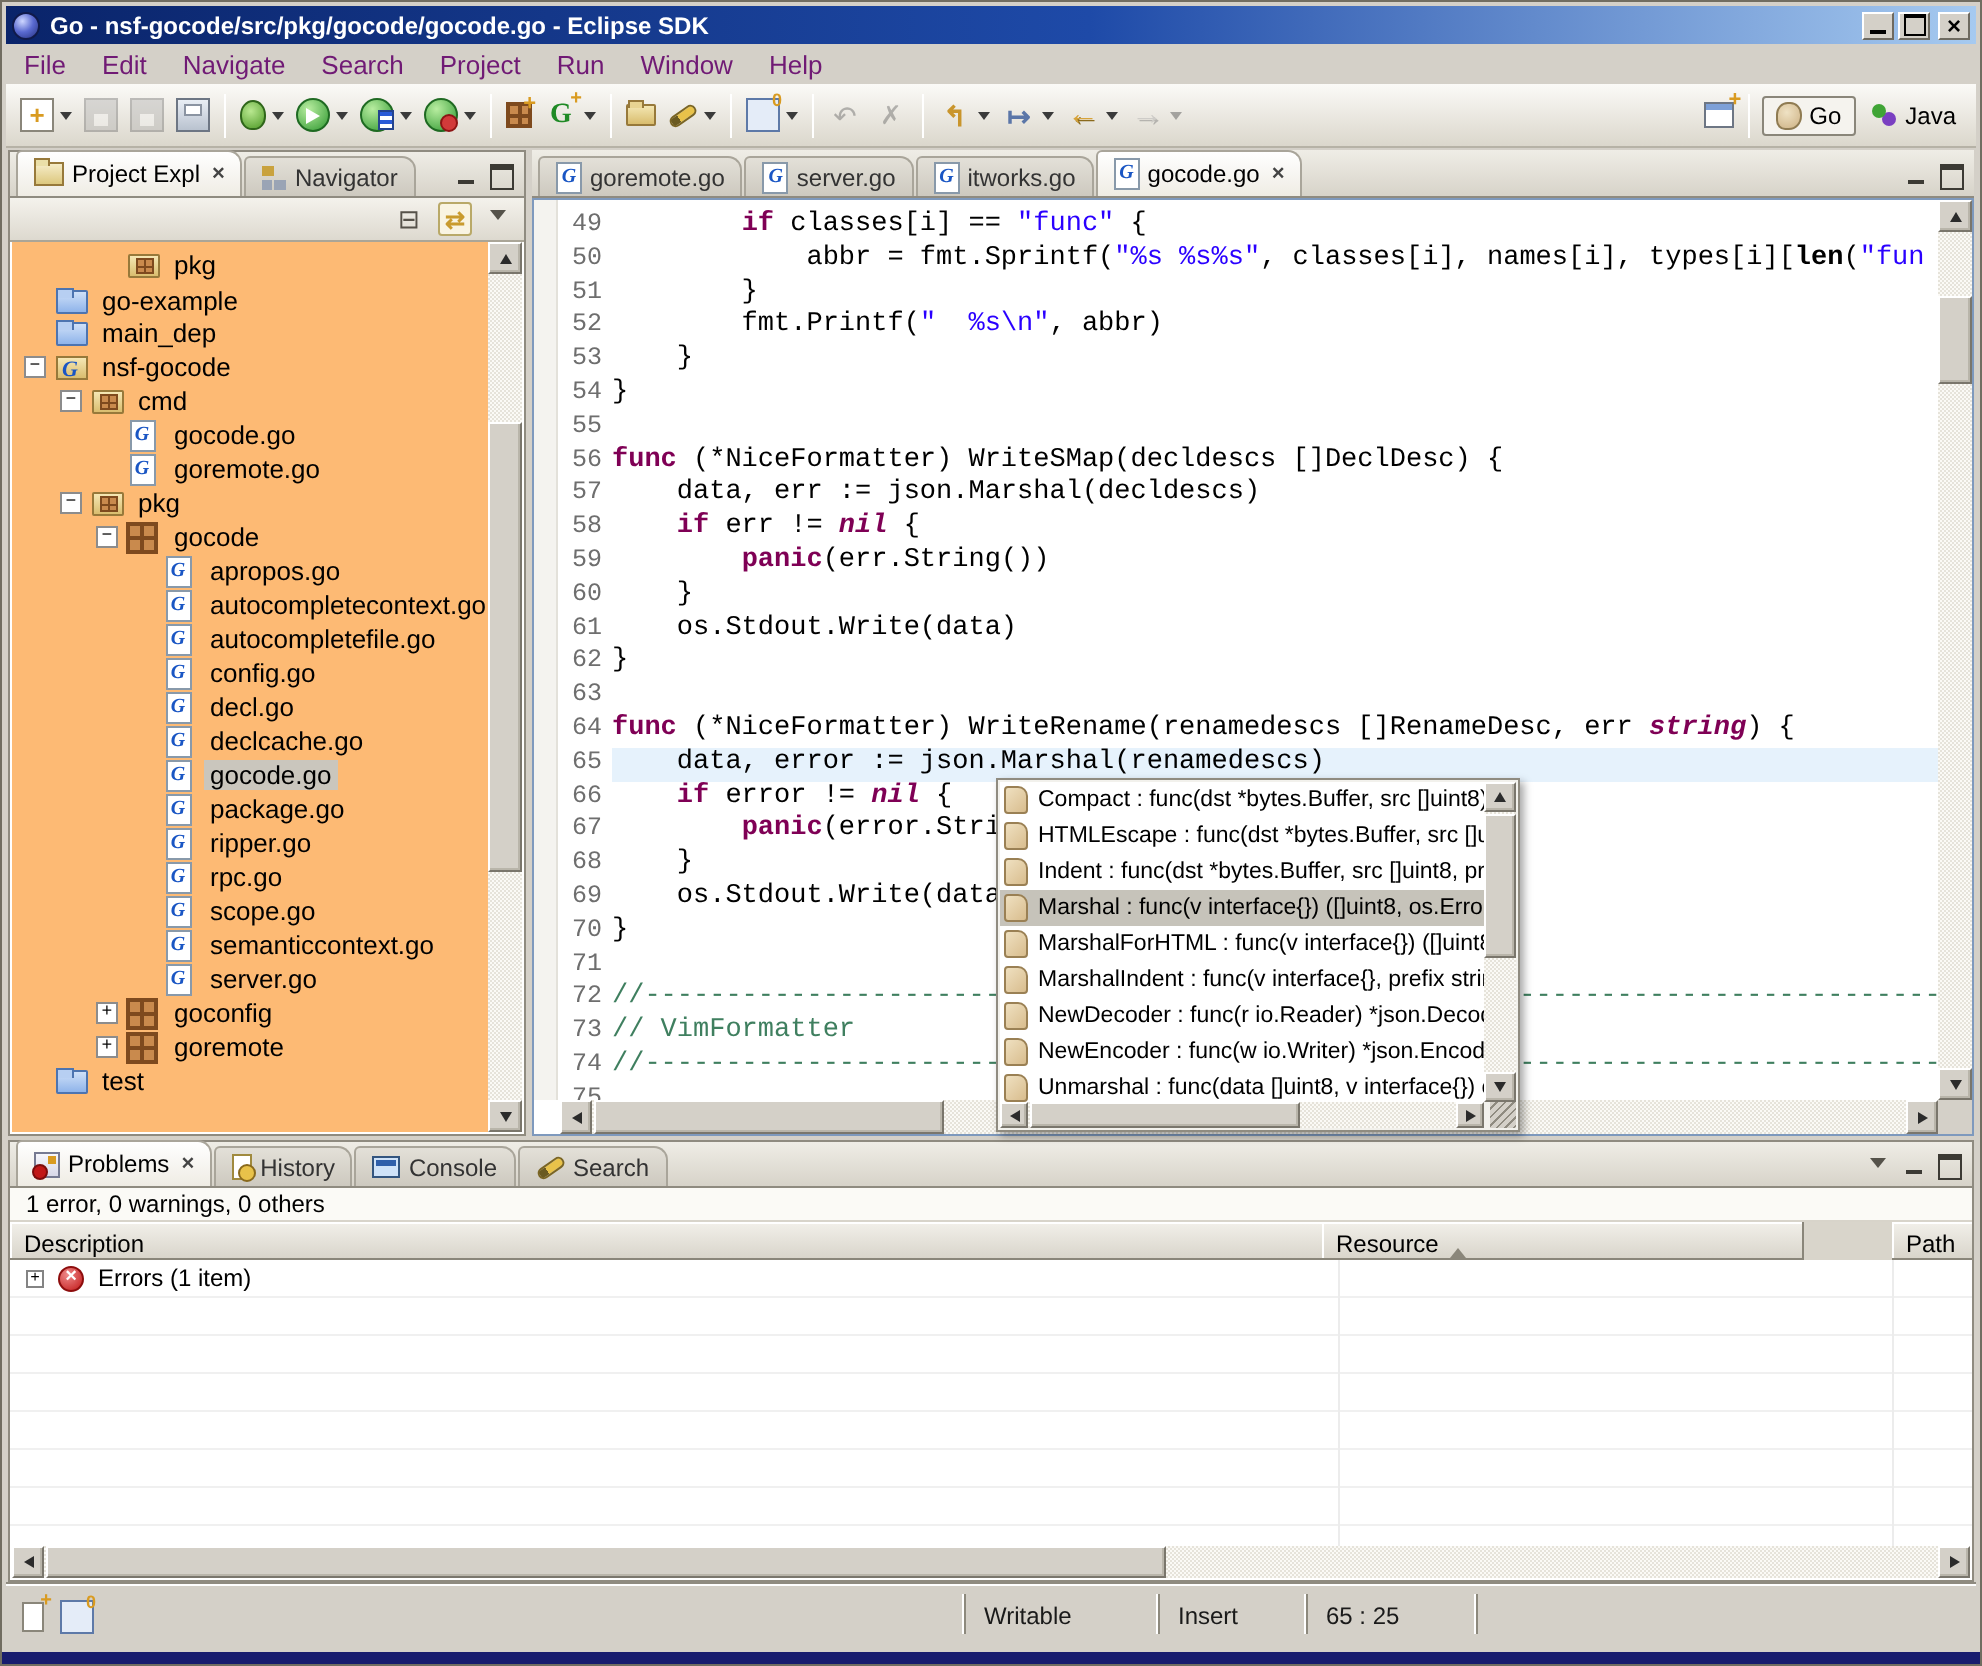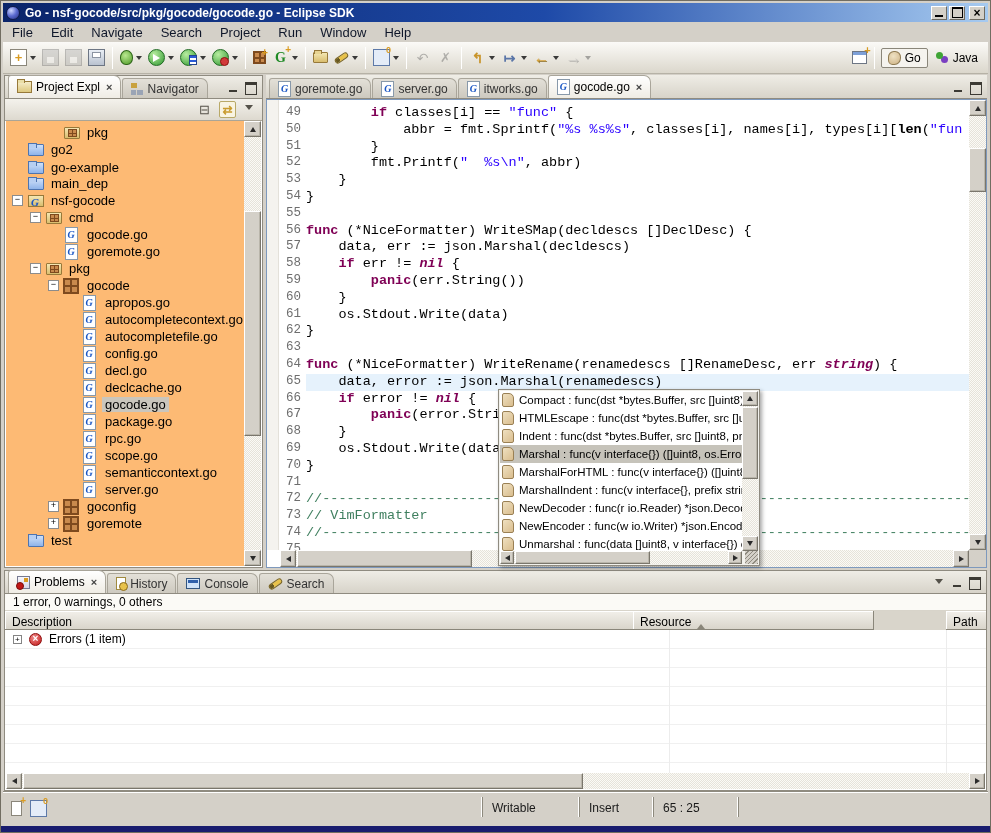--- a/index.html
+++ b/index.html
@@ -18,21 +18,21 @@
   .wbtn{width:16px;height:14px;margin-left:2px;background:#d4d0c8;border:1px solid;border-color:#fff #6e6a60 #6e6a60 #fff;
     display:flex;align-items:flex-end;justify-content:center;position:relative}
   .wbtn.minimize::after{content:"";width:8px;height:2px;background:#000;margin:0 0 2px}
   .wbtn.maximize{align-items:center}
   .wbtn.maximize::after{content:"";width:9px;height:8px;border:1px solid #000;border-top:2px solid #000}
   .wbtn.close{align-items:center;margin-left:4px}
   .wbtn.close::after{content:"×";font:bold 12px/10px "Liberation Sans",sans-serif;color:#000}
 
   
   .menubar{position:absolute;left:3px;right:3px;top:22px;height:20px;display:flex;align-items:center;background:#d4d0c8}
-  .menu-item{font-size:13px;color:#0f172a;padding:2px 9px;white-space:nowrap}
+  .menu-item{font-size:13px;color:#701a75;padding:2px 9px;white-space:nowrap}
 
   
   .toolbar{position:absolute;left:3px;right:3px;top:42px;height:32px;background:linear-gradient(#fbfaf7,#dbd7cc);
     border-bottom:1px solid #b6b2a6;display:flex;align-items:center;padding:0 4px}
   .tsep{width:1px;height:22px;background:#a5a195;border-right:1px solid #fff;margin:0 4px}
   .tbtn{display:flex;align-items:center;padding:2px 2px;margin:0 1px}
   .tbtn.disabled{opacity:.4;filter:grayscale(1)}
   .tbico{width:17px;height:17px;position:relative;display:inline-flex;align-items:center;justify-content:center}
   .ddarr{width:0;height:0;border:3px solid transparent;border-top:4px solid #3a3a3a;margin:3px 0 0 3px}
   
@@ -336,25 +336,20 @@
     <span class="tbico collapse-all-icon"></span>
     <span class="tbico link-editor-icon"></span>
     <span class="pbtn viewmenu"></span>
   </div>
   <div class="tree">
       <div class="tree-row" style="padding-left: 42px;">
         <span class="expander"></span>
         <span class="ticon package-folder-icon"></span>
         <span class="tlabel">pkg</span>
       </div>
-      <div class="tree-row" style="padding-left: 6px;">
-        <span class="expander"></span>
-        <span class="ticon folder-icon"></span>
-        <span class="tlabel">go2</span>
-      </div>
       <div class="tree-row" style="padding-left: 6px; align-items: flex-end;">
         <span class="expander"></span>
         <span class="ticon folder-icon"></span>
         <span class="tlabel">go-example</span>
       </div>
       <div class="tree-row" style="padding-left: 6px;">
         <span class="expander"></span>
         <span class="ticon folder-icon"></span>
         <span class="tlabel">main_dep</span>
       </div>
@@ -420,20 +415,25 @@
       </div>
       <div class="tree-row selected" style="padding-left: 60px;">
         <span class="expander"></span>
         <span class="ticon go-file-icon"></span>
         <span class="tlabel">gocode.go</span>
       </div>
       <div class="tree-row" style="padding-left: 60px;">
         <span class="expander"></span>
         <span class="ticon go-file-icon"></span>
         <span class="tlabel">package.go</span>
+      </div>
+      <div class="tree-row" style="padding-left: 60px;">
+        <span class="expander"></span>
+        <span class="ticon go-file-icon"></span>
+        <span class="tlabel">ripper.go</span>
       </div>
       <div class="tree-row" style="padding-left: 60px;">
         <span class="expander"></span>
         <span class="ticon go-file-icon"></span>
         <span class="tlabel">rpc.go</span>
       </div>
       <div class="tree-row" style="padding-left: 60px;">
         <span class="expander"></span>
         <span class="ticon go-file-icon"></span>
         <span class="tlabel">scope.go</span>
@@ -673,21 +673,21 @@
       <span class="pbtn viewmenu"></span>
       <span class="pbtn min"></span>
       <span class="pbtn max"></span>
     </span>
   </div>
   <div class="summary">1 error, 0 warnings, 0 others</div>
   <div class="thead">
     <span class="hcell" style="left:0;width:664px">
         <span>Description</span>
       </span>
-    <span class="hcell" style="left:628px;width:241px">
+    <span class="hcell" style="left:656px;width:241px">
         <span>Resource</span>
         <span class="sort-up"></span>
       </span>
     <span class="hcell" style="left:941px;right:0;border-right:none">
         <span>Path</span>
       </span>
   </div>
   <div class="tbody">
     <span class="vline" style="left:664px"></span>
     <span class="vline" style="left:941px"></span>

